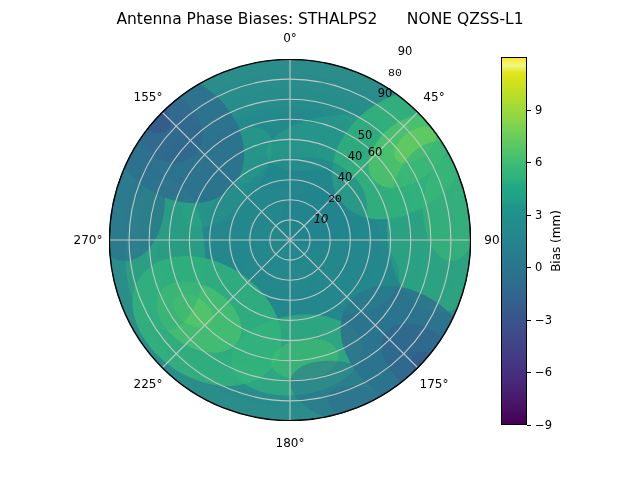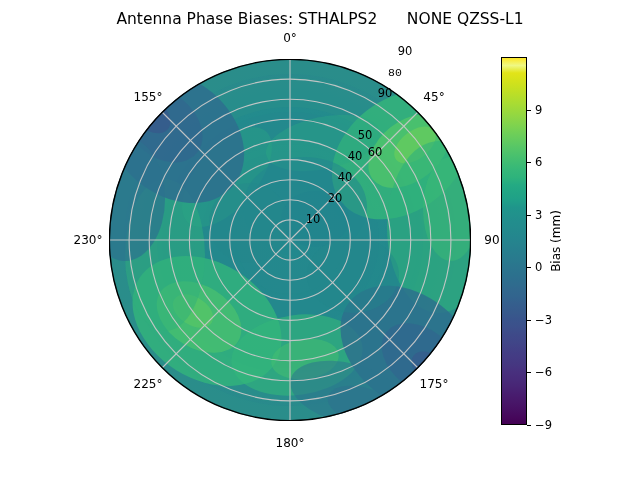--- a/index.html
+++ b/index.html
@@ -169,38 +169,38 @@
         <line x1="181" y1="181" x2="362" y2="181"></line>
         <line x1="181" y1="181" x2="309" y2="53"></line>
         <line x1="181" y1="181" x2="53" y2="309"></line>
         <line x1="181" y1="181" x2="309" y2="309"></line>
         <line x1="181" y1="181" x2="53" y2="53"></line>
       </g>
 
       <circle cx="181" cy="181" r="180.6" fill="none" stroke="#000000" stroke-width="1.4"></circle>
     </svg>
 
-    <div class="r-label" style="left:204px;top:160px;">10</div>
-    <div class="r-label" style="left:226px;top:139px;">20</div>
+    <div class="r-label" style="left:212px;top:160px;font-style:italic;">10</div>
+    <div class="r-label" style="left:226px;top:139px;font-family:Liberation Mono, monospace;">20</div>
     <div class="r-label" style="left:236px;top:118px;">40</div>
     <div class="r-label" style="left:246px;top:97px;">40</div>
     <div class="r-label" style="left:256px;top:76px;">50</div>
     <div class="r-label" style="left:266px;top:55px;margin-top:38px;">60</div>
     <div class="r-label" style="left:276px;top:34px;">90</div>
     <div class="r-label" style="left:286px;top:13px;font-family:Liberation Mono, monospace;">80</div>
     <div class="r-label" style="left:296px;top:-8px;">90</div>
   </div>
 
   <div class="theta-label" style="left:290px;top:38px;">0°</div>
   <div class="theta-label" style="left:434px;top:97px;">45°</div>
   <div class="theta-label" style="left:492px;top:240px;">90</div>
   <div class="theta-label" style="left:434px;top:384px;">175°</div>
   <div class="theta-label" style="left:290px;top:443px;">180°</div>
   <div class="theta-label" style="left:148px;top:384px;">225°</div>
-  <div class="theta-label" style="left:88px;top:240px;">230°</div>
+  <div class="theta-label" style="left:88px;top:240px;">270°</div>
   <div class="theta-label" style="left:148px;top:97px;">155°</div>
 
   <div id="colorbar-wrap">
     <div id="colorbar-gradient" style="background: linear-gradient(rgb(253, 231, 37) 0%, rgb(239, 248, 132) 2.04%, rgb(226, 228, 24) 4.08%, rgb(213, 226, 26) 6.12%, rgb(199, 224, 32) 8.16%, rgb(184, 222, 41) 10.2%, rgb(170, 220, 50) 12.24%, rgb(156, 217, 59) 14.29%, rgb(142, 214, 69) 16.33%, rgb(127, 211, 78) 18.37%, rgb(112, 207, 87) 20.41%, rgb(99, 203, 95) 22.45%, rgb(86, 198, 103) 24.49%, rgb(74, 193, 109) 26.53%, rgb(63, 188, 115) 28.57%, rgb(53, 183, 121) 30.61%, rgb(46, 179, 124) 32.65%, rgb(36, 170, 131) 34.69%, rgb(33, 165, 133) 36.73%, rgb(31, 160, 136) 38.78%, rgb(31, 149, 139) 40.82%, rgb(33, 145, 140) 42.86%, rgb(34, 141, 141) 44.9%, rgb(35, 138, 141) 46.94%, rgb(36, 134, 142) 48.98%, rgb(38, 130, 142) 51.02%, rgb(39, 126, 142) 53.06%, rgb(41, 122, 142) 55.1%, rgb(43, 117, 142) 57.14%, rgb(44, 113, 142) 59.18%, rgb(46, 109, 142) 61.22%, rgb(49, 104, 142) 63.27%, rgb(50, 100, 142) 65.31%, rgb(53, 94, 141) 67.35%, rgb(55, 90, 140) 69.39%, rgb(57, 84, 140) 71.43%, rgb(60, 80, 139) 73.47%, rgb(62, 74, 137) 75.51%, rgb(64, 70, 136) 77.55%, rgb(66, 64, 134) 79.59%, rgb(68, 59, 132) 81.63%, rgb(69, 55, 129) 83.67%, rgb(72, 48, 126) 85.71%, rgb(72, 43, 122) 87.76%, rgb(72, 37, 117) 89.8%, rgb(72, 29, 111) 91.84%, rgb(72, 23, 105) 93.88%, rgb(71, 16, 99) 95.92%, rgb(70, 8, 92) 97.96%, rgb(68, 1, 84) 100%);"></div>
 
     <div class="cb-tick" style="top:52.6px;"></div>
     <div class="cb-tick" style="top:105.1px;"></div>
     <div class="cb-tick" style="top:157.7px;"></div>
     <div class="cb-tick" style="top:210.3px;"></div>
     <div class="cb-tick" style="top:262.9px;"></div>

